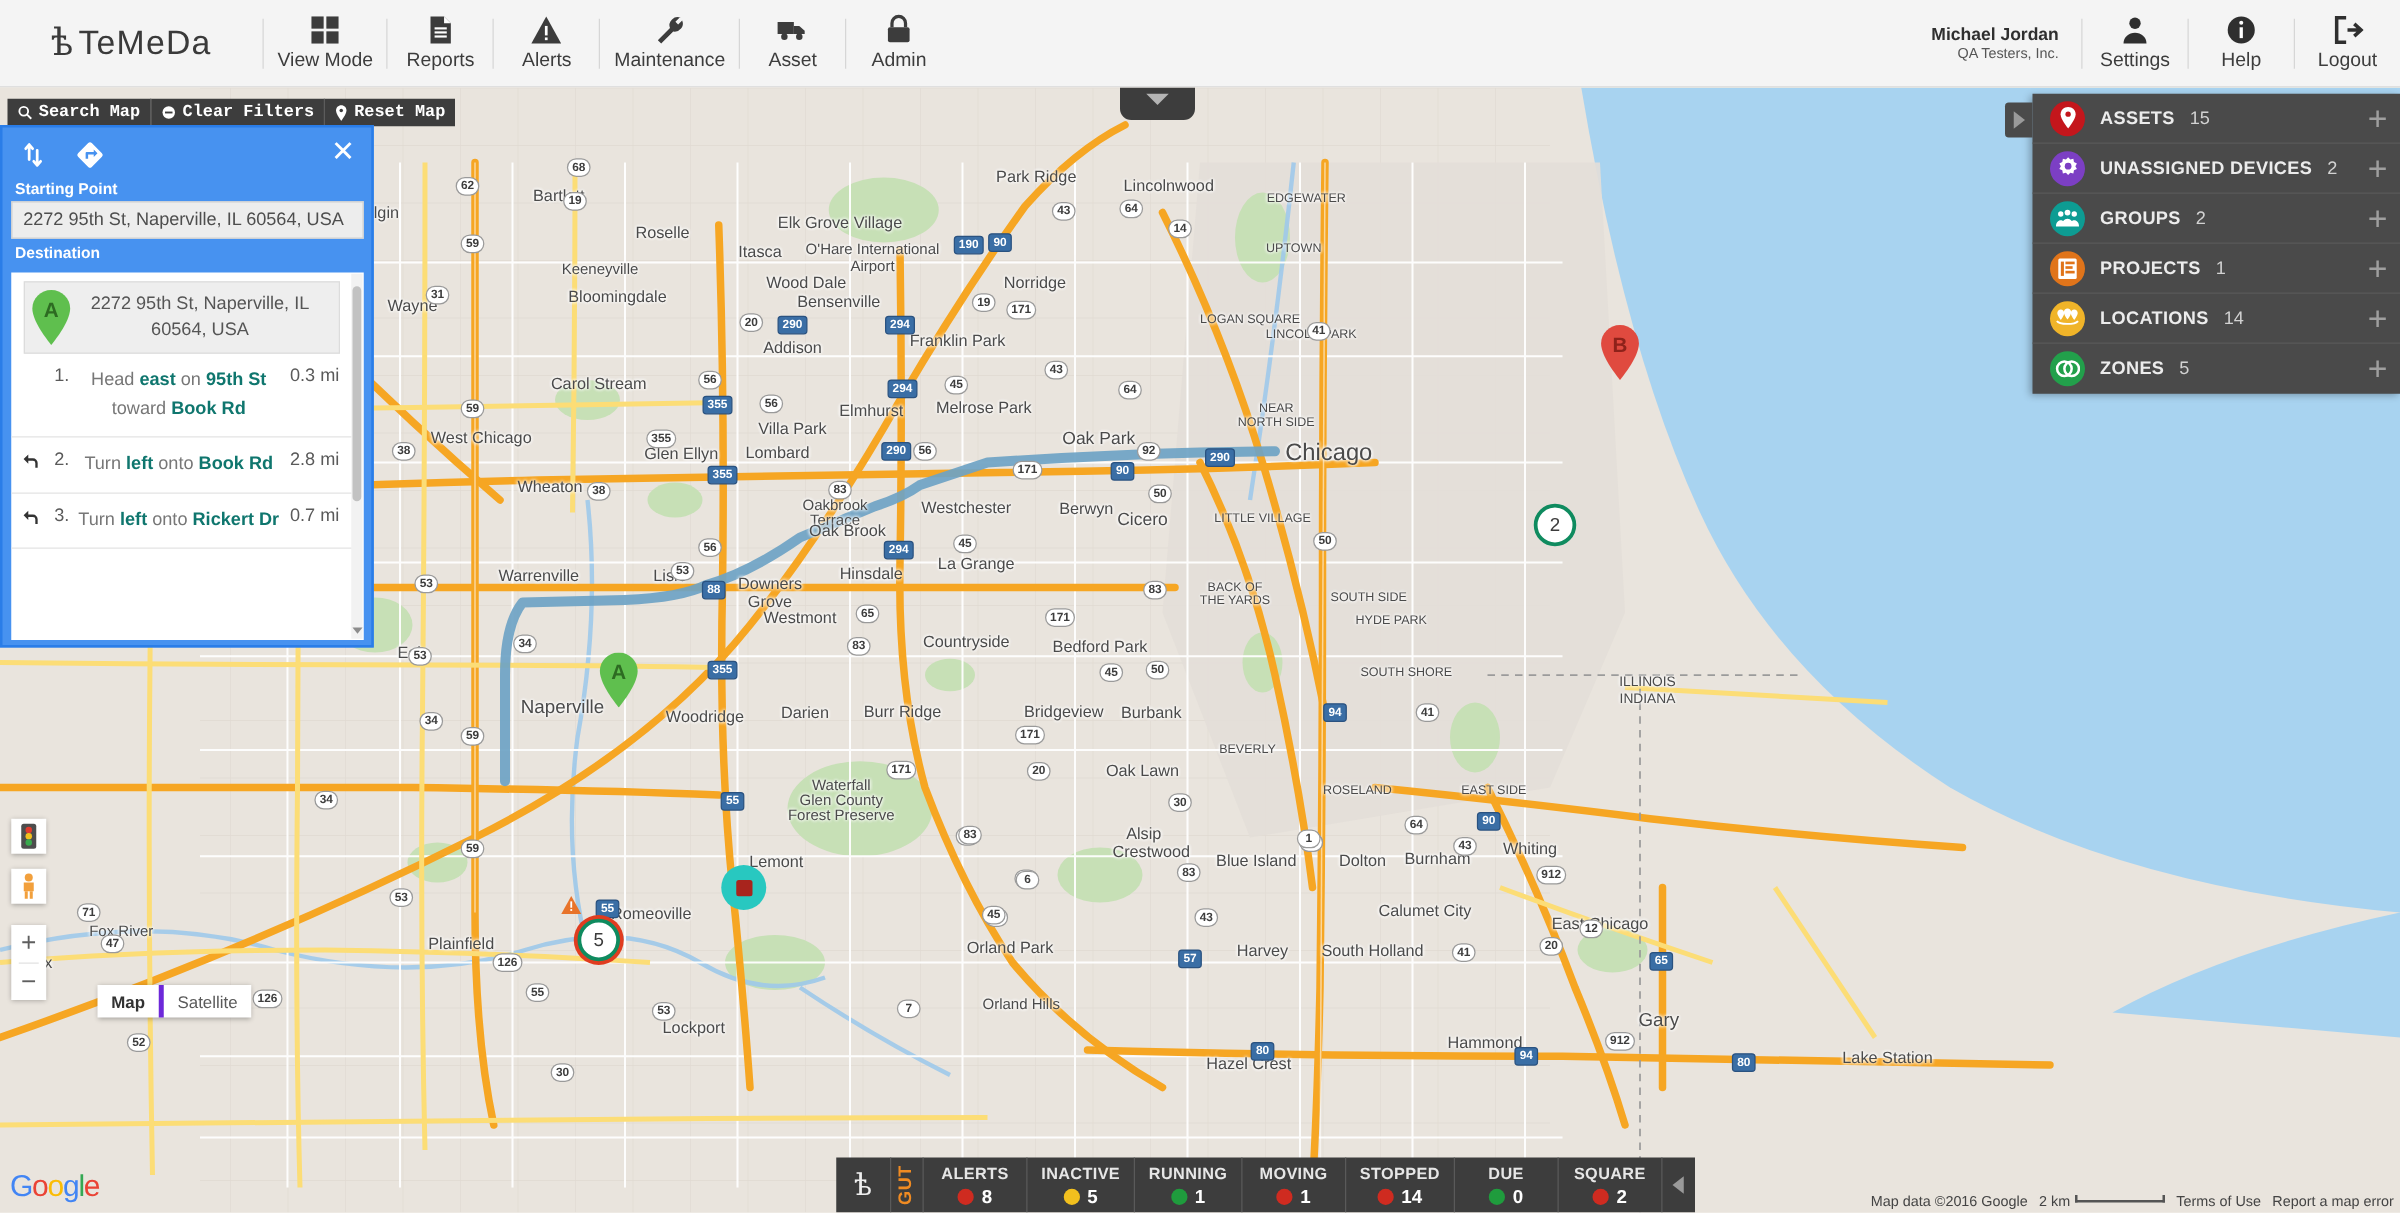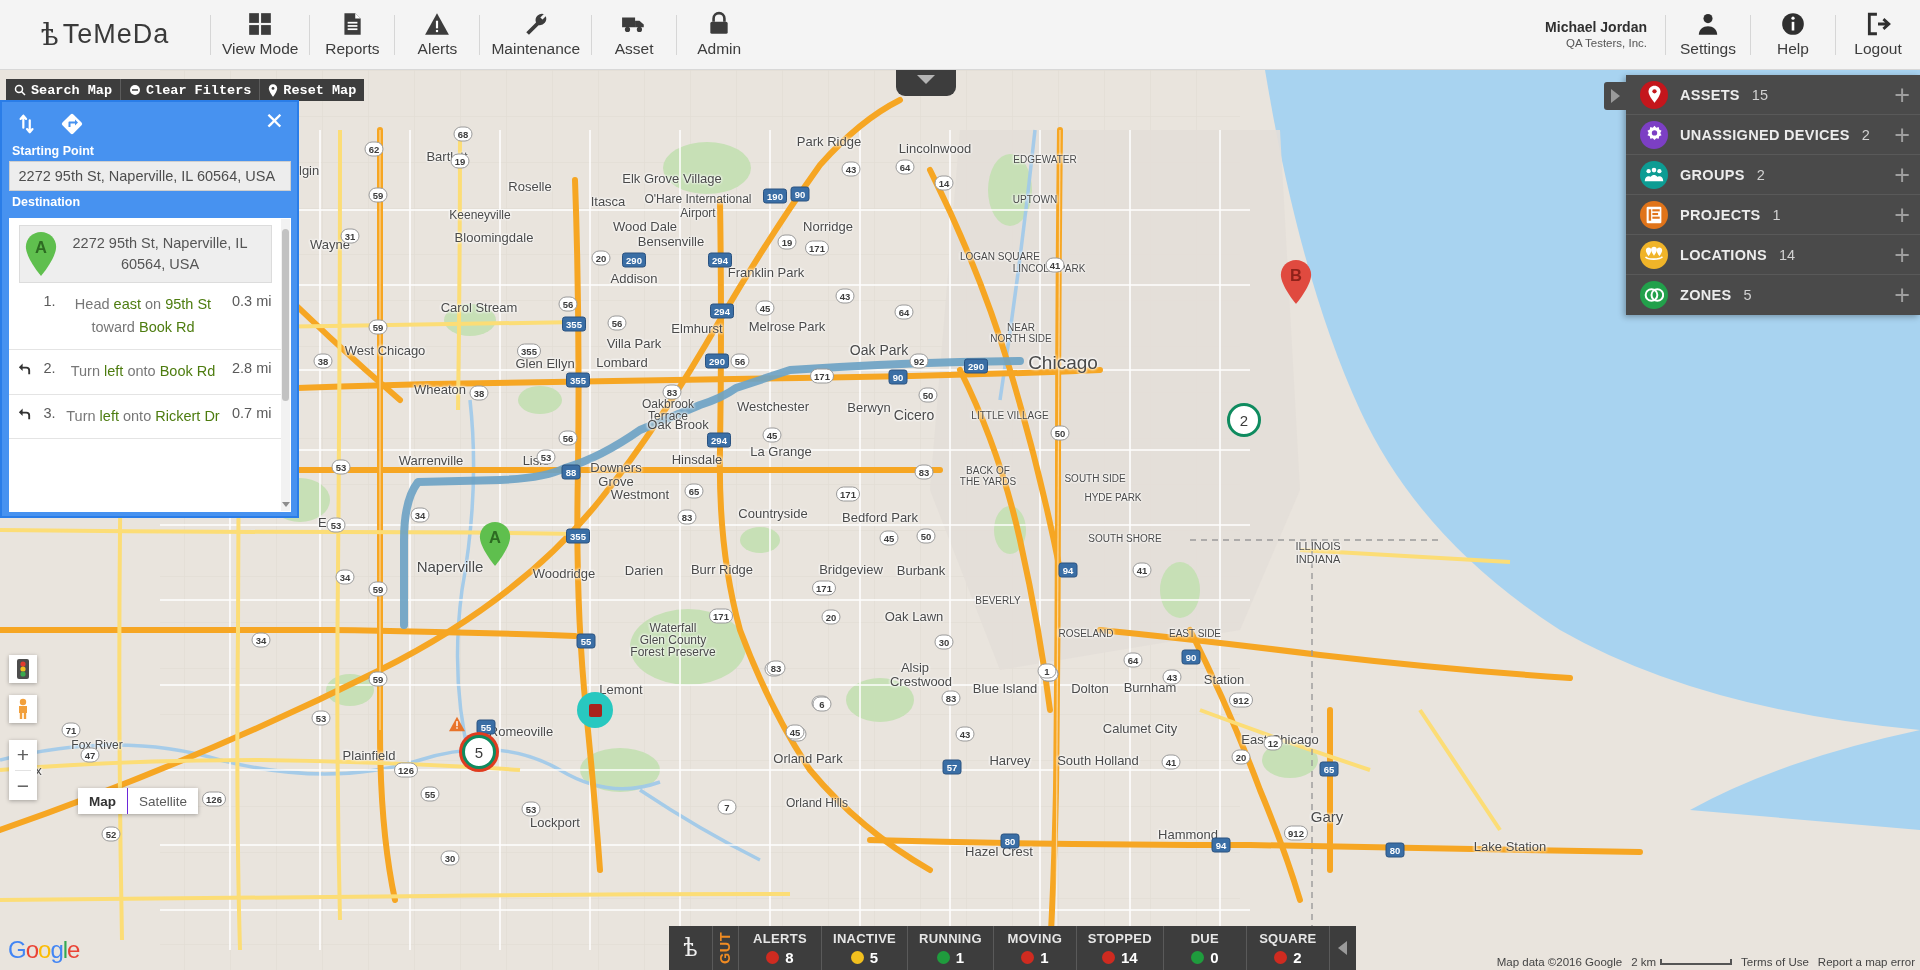--- a/index.html
+++ b/index.html
@@ -60,21 +60,21 @@
                min-height:58px; display:flex; align-items:center; padding:6px 8px 6px 4px; }
   #origin-row .addr{ flex:1; text-align:center; font-size:14.5px; color:#555; line-height:1.45; }
   .pinA{ width:34px; height:44px; flex:none; }
   #summary{ text-align:center; font-size:14.5px; color:#555; padding:13px 18px 13px 18px;
             line-height:1.6; border-bottom:1px solid #e2e2e2; }
   .step{ display:flex; align-items:flex-start; padding:10px 6px 10px 4px;
          border-bottom:1px solid #e4e4e4; }
   .step .turn{ width:24px; flex:none; padding-top:1px; text-align:center; }
   .step .num{ width:26px; flex:none; text-align:right; font-size:14.5px; color:#5a5a5a; padding-right:7px; }
   .step .txt{ flex:1; text-align:center; font-size:14.5px; color:#777; line-height:1.6; }
-  .step .txt b{ color:#4d7c0f; font-weight:normal; }
+  .step .txt b{ color:#0f766e; font-weight:bold; }
   .step .dist{ width:52px; flex:none; text-align:right; font-size:14.5px; color:#5a5a5a; padding-right:4px; }
   #sbar{ position:absolute; right:1px; top:1px; width:9px; height:292px; background:#f2f2f2; }
   #sbar .thumb{ position:absolute; top:10px; left:1px; width:7px; height:172px; background:#c2c2c2; border-radius:4px; }
   #sbar .arrow{ position:absolute; bottom:4px; left:1px; width:0;height:0;
                 border-left:4px solid transparent;border-right:4px solid transparent;border-top:5px solid #8d8d8d;}
 
   
   #rightpanel{ position:absolute; top:5px; right:0; width:294px; background:#4a4a4a; z-index:45;
                box-shadow:-2px 2px 6px rgba(0,0,0,.3); }
   #rp-toggle{ position:absolute; left:-22px; top:7px; width:22px; height:28px; background:#4a4a4a;
@@ -110,26 +110,26 @@
   
   .mctrl{ position:absolute; background:#fff; box-shadow:0 1px 4px rgba(0,0,0,.3); z-index:30; cursor:pointer;}
   #traffic-btn{ left:9px; top:585px; width:28px; height:28px; display:flex; align-items:center; justify-content:center;}
   #pegman-btn{ left:9px; top:625px; width:28px; height:28px; display:flex; align-items:center; justify-content:center;}
   #zoomctrl{ left:9px; top:670px; width:28px; height:60px; }
   #zoomctrl div{ height:30px; display:flex; align-items:center; justify-content:center;
                  font-size:21px; color:#5f5f5f; font-family:"Liberation Sans", sans-serif; }
   #zoomctrl .sep{ height:1px; background:#e2e2e2; margin:0 6px; padding:0; display:block;}
   #maptype{ left:78px; top:718px; display:flex; height:26px; }
   #maptype div{ padding:0 11px; display:flex; align-items:center; font-size:13.5px; color:#5a5a5a; }
-  #maptype .active{ font-weight:bold; color:#333; border-right:1px solid #6d28d9; }
+  #maptype .active{ font-weight:bold; color:#333; border-right:4px solid #6d28d9; }
   #gmlogo{ position:absolute; left:8px; bottom:6px; font-size:24px; z-index:30;
            font-family:"Liberation Sans", sans-serif; letter-spacing:-1px;}.gr{color:#EA4335}.ye{color:#FBBC05}.bl{color:#4285F4}.gn{color:#34A853}.rd{color:#EA4335}
   #attrib{ position:absolute; right:0; bottom:0; height:17px; display:flex; align-items:center;
            gap:9px; font-size:11.5px; color:#444; z-index:30; padding-right:5px; }
-  #attrib .scale{ display:flex; align-items:center; gap:4px; }
+  #attrib .scale{ display:flex; align-items:flex-start; gap:4px; }
   #attrib .bar{ width:72px; height:6px; border:2px solid #555; border-top:none; }
 
   
   .mk{ position:absolute; z-index:20; }
   .cluster{ width:34px; height:34px; border-radius:50%; background:#fff; border:3px solid #0f8b5f;
             display:flex; align-items:center; justify-content:center; font-size:15px;
             color:#3c3c3c; font-weight:500; }
   .cluster.alert{ border-color:#0f8b5f; box-shadow:0 0 0 3px #e03c1f; }
   .assetdot{ width:36px; height:36px; border-radius:50%; background:#28c8c0;
              display:flex; align-items:center; justify-content:center; }
@@ -384,21 +384,21 @@
       <span style="position: absolute; left: 914px; top: 546px; transform: translate(-50%, -50%); font-size: 13px; font-weight: 400; color: rgb(74, 74, 74); white-space: nowrap; text-shadow: rgb(255, 255, 255) 0px 0px 3px, rgb(255, 255, 255) 0px 0px 3px, rgb(255, 255, 255) 0px 0px 3px; font-family: &quot;Liberation Sans&quot;, sans-serif;">Oak Lawn</span>
       <span style="position: absolute; left: 673px; top: 558px; transform: translate(-50%, -50%); font-size: 12px; font-weight: 400; color: rgb(74, 74, 74); white-space: nowrap; text-shadow: rgb(255, 255, 255) 0px 0px 3px, rgb(255, 255, 255) 0px 0px 3px, rgb(255, 255, 255) 0px 0px 3px; font-family: &quot;Liberation Sans&quot;, sans-serif;">Waterfall</span>
       <span style="position: absolute; left: 673px; top: 570px; transform: translate(-50%, -50%); font-size: 12px; font-weight: 400; color: rgb(74, 74, 74); white-space: nowrap; text-shadow: rgb(255, 255, 255) 0px 0px 3px, rgb(255, 255, 255) 0px 0px 3px, rgb(255, 255, 255) 0px 0px 3px; font-family: &quot;Liberation Sans&quot;, sans-serif;">Glen County</span>
       <span style="position: absolute; left: 673px; top: 582px; transform: translate(-50%, -50%); font-size: 12px; font-weight: 400; color: rgb(74, 74, 74); white-space: nowrap; text-shadow: rgb(255, 255, 255) 0px 0px 3px, rgb(255, 255, 255) 0px 0px 3px, rgb(255, 255, 255) 0px 0px 3px; font-family: &quot;Liberation Sans&quot;, sans-serif;">Forest Preserve</span>
       <span style="position: absolute; left: 915px; top: 597px; transform: translate(-50%, -50%); font-size: 13px; font-weight: 400; color: rgb(74, 74, 74); white-space: nowrap; text-shadow: rgb(255, 255, 255) 0px 0px 3px, rgb(255, 255, 255) 0px 0px 3px, rgb(255, 255, 255) 0px 0px 3px; font-family: &quot;Liberation Sans&quot;, sans-serif;">Alsip</span>
       <span style="position: absolute; left: 921px; top: 611px; transform: translate(-50%, -50%); font-size: 13px; font-weight: 400; color: rgb(74, 74, 74); white-space: nowrap; text-shadow: rgb(255, 255, 255) 0px 0px 3px, rgb(255, 255, 255) 0px 0px 3px, rgb(255, 255, 255) 0px 0px 3px; font-family: &quot;Liberation Sans&quot;, sans-serif;">Crestwood</span>
       <span style="position: absolute; left: 621px; top: 619px; transform: translate(-50%, -50%); font-size: 13px; font-weight: 400; color: rgb(74, 74, 74); white-space: nowrap; text-shadow: rgb(255, 255, 255) 0px 0px 3px, rgb(255, 255, 255) 0px 0px 3px, rgb(255, 255, 255) 0px 0px 3px; font-family: &quot;Liberation Sans&quot;, sans-serif;">Lemont</span>
       <span style="position: absolute; left: 1005px; top: 618px; transform: translate(-50%, -50%); font-size: 13px; font-weight: 400; color: rgb(74, 74, 74); white-space: nowrap; text-shadow: rgb(255, 255, 255) 0px 0px 3px, rgb(255, 255, 255) 0px 0px 3px, rgb(255, 255, 255) 0px 0px 3px; font-family: &quot;Liberation Sans&quot;, sans-serif;">Blue Island</span>
       <span style="position: absolute; left: 1090px; top: 618px; transform: translate(-50%, -50%); font-size: 13px; font-weight: 400; color: rgb(74, 74, 74); white-space: nowrap; text-shadow: rgb(255, 255, 255) 0px 0px 3px, rgb(255, 255, 255) 0px 0px 3px, rgb(255, 255, 255) 0px 0px 3px; font-family: &quot;Liberation Sans&quot;, sans-serif;">Dolton</span>
       <span style="position: absolute; left: 1150px; top: 617px; transform: translate(-50%, -50%); font-size: 13px; font-weight: 400; color: rgb(74, 74, 74); white-space: nowrap; text-shadow: rgb(255, 255, 255) 0px 0px 3px, rgb(255, 255, 255) 0px 0px 3px, rgb(255, 255, 255) 0px 0px 3px; font-family: &quot;Liberation Sans&quot;, sans-serif;">Burnham</span>
-      <span style="position: absolute; left: 1224px; top: 609px; transform: translate(-50%, -50%); font-size: 13px; font-weight: 400; color: rgb(74, 74, 74); white-space: nowrap; text-shadow: rgb(255, 255, 255) 0px 0px 3px, rgb(255, 255, 255) 0px 0px 3px, rgb(255, 255, 255) 0px 0px 3px; font-family: &quot;Liberation Sans&quot;, sans-serif;">Station</span>
+      <span style="position: absolute; left: 1224px; top: 609px; transform: translate(-50%, -50%); font-size: 13px; font-weight: 400; color: rgb(74, 74, 74); white-space: nowrap; text-shadow: rgb(255, 255, 255) 0px 0px 3px, rgb(255, 255, 255) 0px 0px 3px, rgb(255, 255, 255) 0px 0px 3px; font-family: &quot;Liberation Sans&quot;, sans-serif;">Whiting</span>
       <span style="position: absolute; left: 1280px; top: 669px; transform: translate(-50%, -50%); font-size: 13px; font-weight: 400; color: rgb(74, 74, 74); white-space: nowrap; text-shadow: rgb(255, 255, 255) 0px 0px 3px, rgb(255, 255, 255) 0px 0px 3px, rgb(255, 255, 255) 0px 0px 3px; font-family: &quot;Liberation Sans&quot;, sans-serif;">East Chicago</span>
       <span style="position: absolute; left: 1140px; top: 658px; transform: translate(-50%, -50%); font-size: 13px; font-weight: 400; color: rgb(74, 74, 74); white-space: nowrap; text-shadow: rgb(255, 255, 255) 0px 0px 3px, rgb(255, 255, 255) 0px 0px 3px, rgb(255, 255, 255) 0px 0px 3px; font-family: &quot;Liberation Sans&quot;, sans-serif;">Calumet City</span>
       <span style="position: absolute; left: 1010px; top: 690px; transform: translate(-50%, -50%); font-size: 13px; font-weight: 400; color: rgb(74, 74, 74); white-space: nowrap; text-shadow: rgb(255, 255, 255) 0px 0px 3px, rgb(255, 255, 255) 0px 0px 3px, rgb(255, 255, 255) 0px 0px 3px; font-family: &quot;Liberation Sans&quot;, sans-serif;">Harvey</span>
       <span style="position: absolute; left: 1098px; top: 690px; transform: translate(-50%, -50%); font-size: 13px; font-weight: 400; color: rgb(74, 74, 74); white-space: nowrap; text-shadow: rgb(255, 255, 255) 0px 0px 3px, rgb(255, 255, 255) 0px 0px 3px, rgb(255, 255, 255) 0px 0px 3px; font-family: &quot;Liberation Sans&quot;, sans-serif;">South Holland</span>
       <span style="position: absolute; left: 521px; top: 661px; transform: translate(-50%, -50%); font-size: 13px; font-weight: 400; color: rgb(74, 74, 74); white-space: nowrap; text-shadow: rgb(255, 255, 255) 0px 0px 3px, rgb(255, 255, 255) 0px 0px 3px, rgb(255, 255, 255) 0px 0px 3px; font-family: &quot;Liberation Sans&quot;, sans-serif;">Romeoville</span>
       <span style="position: absolute; left: 369px; top: 685px; transform: translate(-50%, -50%); font-size: 13px; font-weight: 400; color: rgb(74, 74, 74); white-space: nowrap; text-shadow: rgb(255, 255, 255) 0px 0px 3px, rgb(255, 255, 255) 0px 0px 3px, rgb(255, 255, 255) 0px 0px 3px; font-family: &quot;Liberation Sans&quot;, sans-serif;">Plainfield</span>
       <span style="position: absolute; left: 808px; top: 688px; transform: translate(-50%, -50%); font-size: 13px; font-weight: 400; color: rgb(74, 74, 74); white-space: nowrap; text-shadow: rgb(255, 255, 255) 0px 0px 3px, rgb(255, 255, 255) 0px 0px 3px, rgb(255, 255, 255) 0px 0px 3px; font-family: &quot;Liberation Sans&quot;, sans-serif;">Orland Park</span>
       <span style="position: absolute; left: 817px; top: 733px; transform: translate(-50%, -50%); font-size: 12px; font-weight: 400; color: rgb(74, 74, 74); white-space: nowrap; text-shadow: rgb(255, 255, 255) 0px 0px 3px, rgb(255, 255, 255) 0px 0px 3px, rgb(255, 255, 255) 0px 0px 3px; font-family: &quot;Liberation Sans&quot;, sans-serif;">Orland Hills</span>
       <span style="position: absolute; left: 555px; top: 752px; transform: translate(-50%, -50%); font-size: 13px; font-weight: 400; color: rgb(74, 74, 74); white-space: nowrap; text-shadow: rgb(255, 255, 255) 0px 0px 3px, rgb(255, 255, 255) 0px 0px 3px, rgb(255, 255, 255) 0px 0px 3px; font-family: &quot;Liberation Sans&quot;, sans-serif;">Lockport</span>
       <span style="position: absolute; left: 1327px; top: 746px; transform: translate(-50%, -50%); font-size: 15px; font-weight: 400; color: rgb(74, 74, 74); white-space: nowrap; text-shadow: rgb(255, 255, 255) 0px 0px 3px, rgb(255, 255, 255) 0px 0px 3px, rgb(255, 255, 255) 0px 0px 3px; font-family: &quot;Liberation Sans&quot;, sans-serif;">Gary</span>

